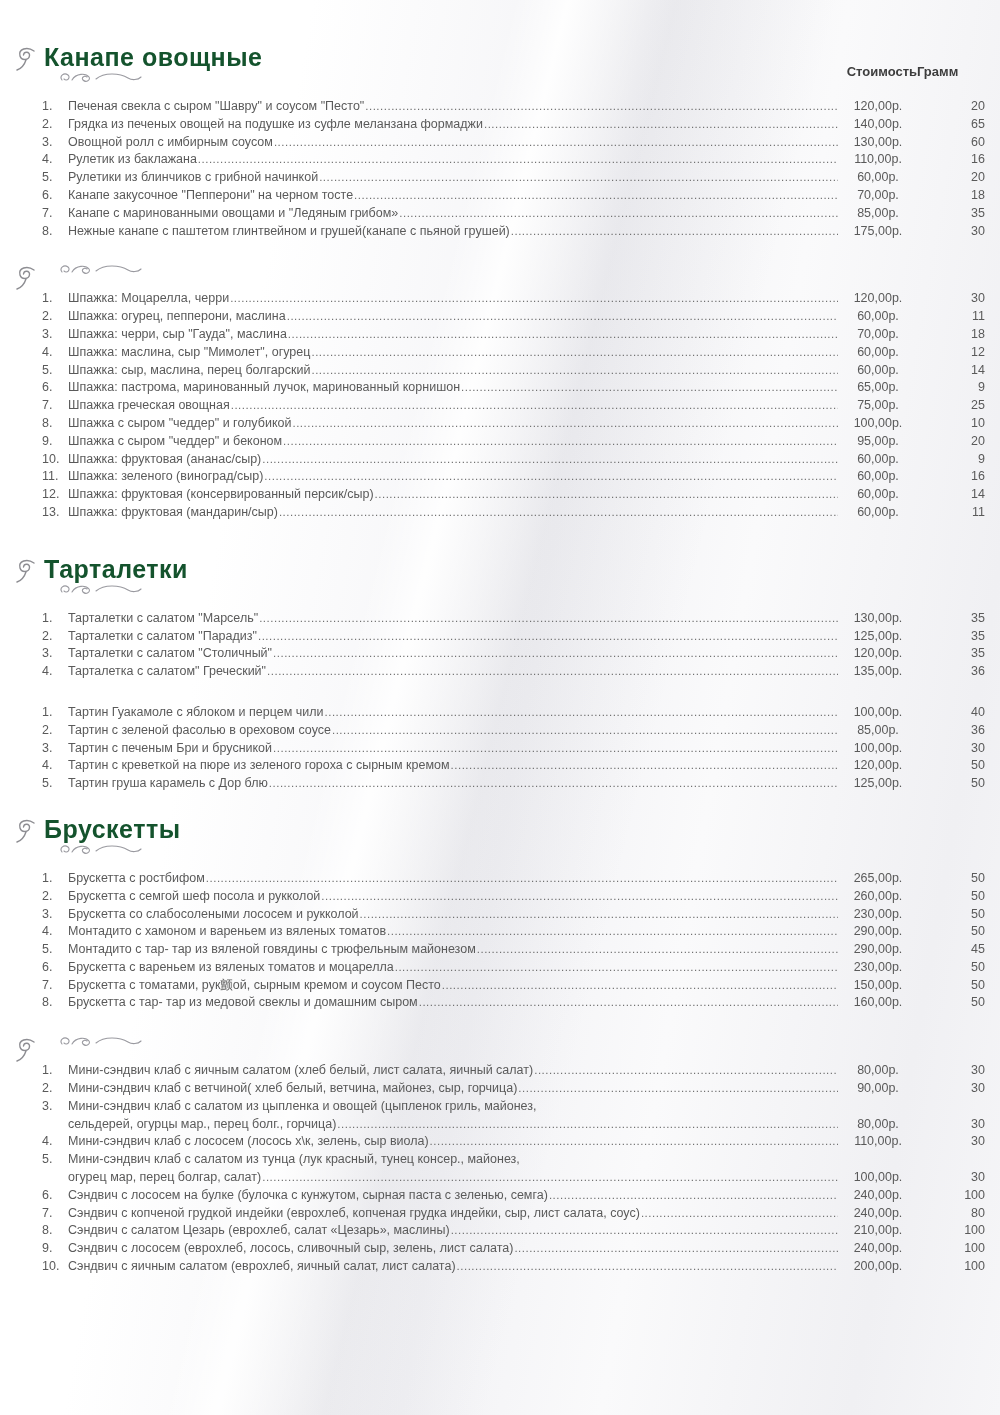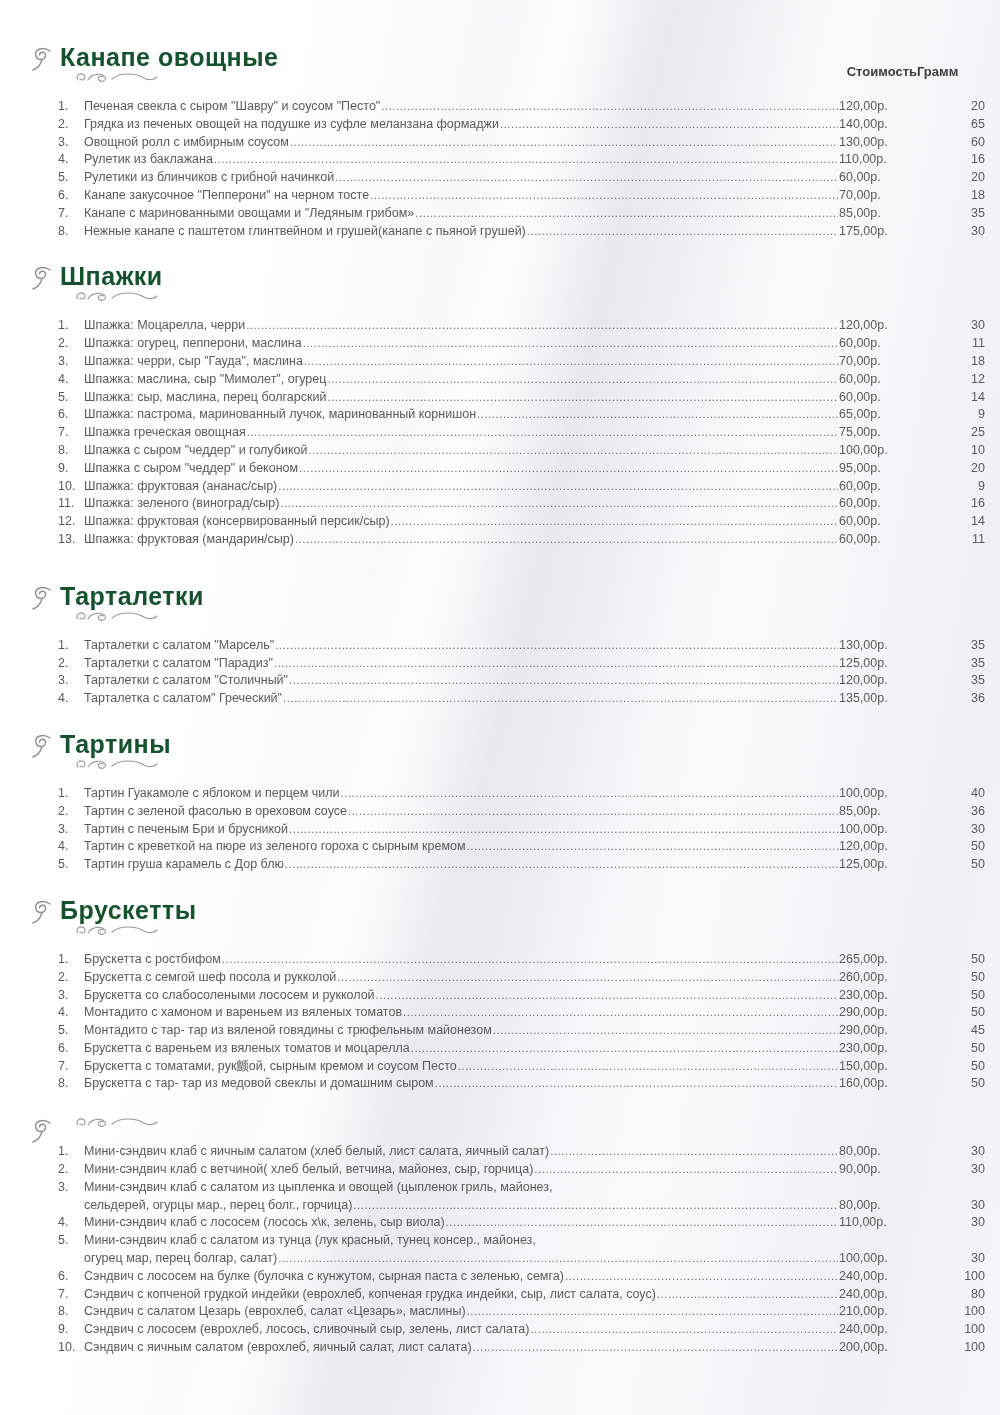--- a/index.html
+++ b/index.html
@@ -8,21 +8,21 @@
     font-family:"Liberation Sans", sans-serif;
     color:#565656;
     background:
       linear-gradient(104deg, rgba(255,255,255,0) 38%, rgba(255,255,255,0.9) 42%, rgba(150,150,162,0.10) 50%, rgba(255,255,255,0) 62%),
       linear-gradient(100deg, #ffffff 25%, #f2f2f5 52%, #fafafb 68%, #f0f0f3 88%, #f6f6f8 100%);
   }
   .page{
     position:relative;
     width:1000px;height:1415px;
     box-sizing:border-box;
-    padding:44px 15px 20px 30px;
+    padding:44px 15px 20px 14px;
   }
   
   .col-headers{
     position:absolute;top:64px;right:15px;
     display:flex;align-items:baseline;
     font-size:13px;font-weight:bold;color:#3d3d3d;
   }
   .col-headers .price-h{width:110px;text-align:right;}
   .col-headers .grams-h{width:68px;text-align:left;}
   
@@ -42,21 +42,21 @@
     font-size:12.5px;line-height:17.8px;color:#5a5a5a;
   }
   .num{width:26px;flex:0 0 26px;}
   .txt{white-space:nowrap;}
   .dots{
     flex:1 1 auto;overflow:hidden;white-space:nowrap;
     font-size:11.5px;color:#6b6b6b;letter-spacing:0.5px;
     margin:0 1px;
   }
   .dots::after{content:"...................................................................................................................................................................................................................................";}
-  .price{flex:0 0 78px;width:78px;text-align:left;white-space:nowrap;}
+  .price{flex:0 0 78px;width:78px;text-align:center;white-space:nowrap;}
   .grams{flex:0 0 68px;width:68px;text-align:right;white-space:nowrap;}
   .cont .num{visibility:hidden;}
 </style>
 </head>
 <body>
 
 <div class="page">
   <div class="col-headers">
     <span class="price-h">Стоимость</span>
     <span class="grams-h">Грамм</span>
@@ -129,21 +129,20 @@
             <span class="price">175,00р.</span>
             <span class="grams">30</span>
           </div>
         </div>
       </div>
       <div class="section">
         <div class="sec-head">
           <svg class="flourish" viewBox="0 0 26 26">
             <path d="M20 5 C 13 0, 4 3, 6 10 C 7.5 15, 15 14.5, 15.5 9.5 C 16 5.5, 10 5, 9.5 9 M12 14 C 10 20, 6 23, 3 24" fill="none" stroke="#8d8d92" stroke-width="1.4" stroke-linecap="round"></path>
           </svg>
-          <h2 class="sec-title">Шпажки</h2>
           <svg class="ornament" viewBox="0 0 86 14">
             <path d="M4 9 C 1 5, 6 1, 10 4 C 13 6.5, 9 11, 6 8 M14 9 C 18 2, 28 2, 31 6 C 33 9, 28 12, 25 9 C 23 7, 26 4, 29 6 M38 8 C 46 1, 62 2, 70 7 C 74 9.5, 80 9, 83 6" fill="none" stroke="#9a9aa0" stroke-width="1.1" stroke-linecap="round"></path>
           </svg>
         </div>
         <div class="items">
           <div class="row">
             <span class="num">1.</span>
             <span class="txt">Шпажка: Моцарелла, черри</span>
             <span class="dots"></span>
             <span class="price">120,00р.</span>
@@ -270,29 +269,20 @@
           <div class="row">
             <span class="num">4.</span>
             <span class="txt">Тарталетка с салатом" Греческий"</span>
             <span class="dots"></span>
             <span class="price">135,00р.</span>
             <span class="grams">36</span>
           </div>
         </div>
       </div>
       <div class="section">
-        <div class="sec-head">
-          <svg class="flourish" viewBox="0 0 26 26">
-            <path d="M20 5 C 13 0, 4 3, 6 10 C 7.5 15, 15 14.5, 15.5 9.5 C 16 5.5, 10 5, 9.5 9 M12 14 C 10 20, 6 23, 3 24" fill="none" stroke="#8d8d92" stroke-width="1.4" stroke-linecap="round"></path>
-          </svg>
-          <h2 class="sec-title">Тартины</h2>
-          <svg class="ornament" viewBox="0 0 86 14">
-            <path d="M4 9 C 1 5, 6 1, 10 4 C 13 6.5, 9 11, 6 8 M14 9 C 18 2, 28 2, 31 6 C 33 9, 28 12, 25 9 C 23 7, 26 4, 29 6 M38 8 C 46 1, 62 2, 70 7 C 74 9.5, 80 9, 83 6" fill="none" stroke="#9a9aa0" stroke-width="1.1" stroke-linecap="round"></path>
-          </svg>
-        </div>
         <div class="items">
           <div class="row">
             <span class="num">1.</span>
             <span class="txt">Тартин Гуакамоле с яблоком и перцем чили</span>
             <span class="dots"></span>
             <span class="price">100,00р.</span>
             <span class="grams">40</span>
           </div>
           <div class="row">
             <span class="num">2.</span>

